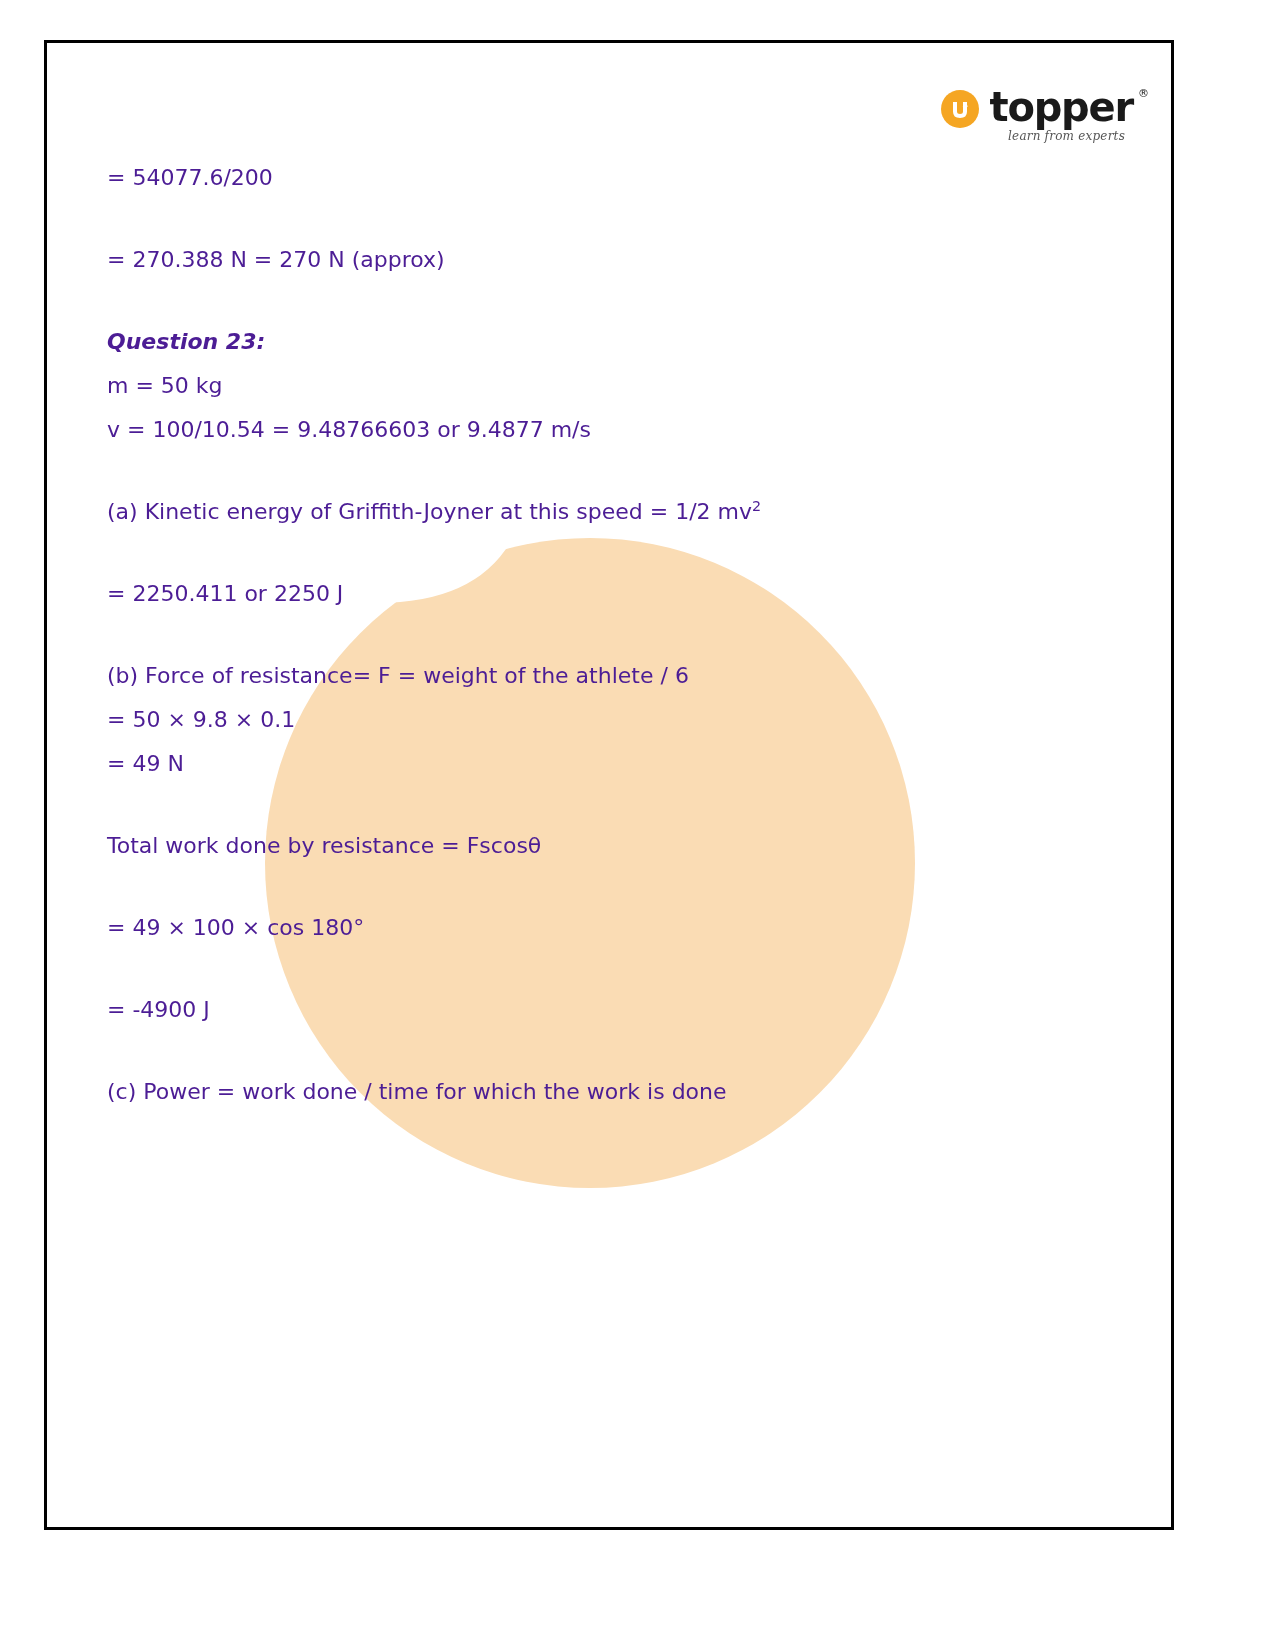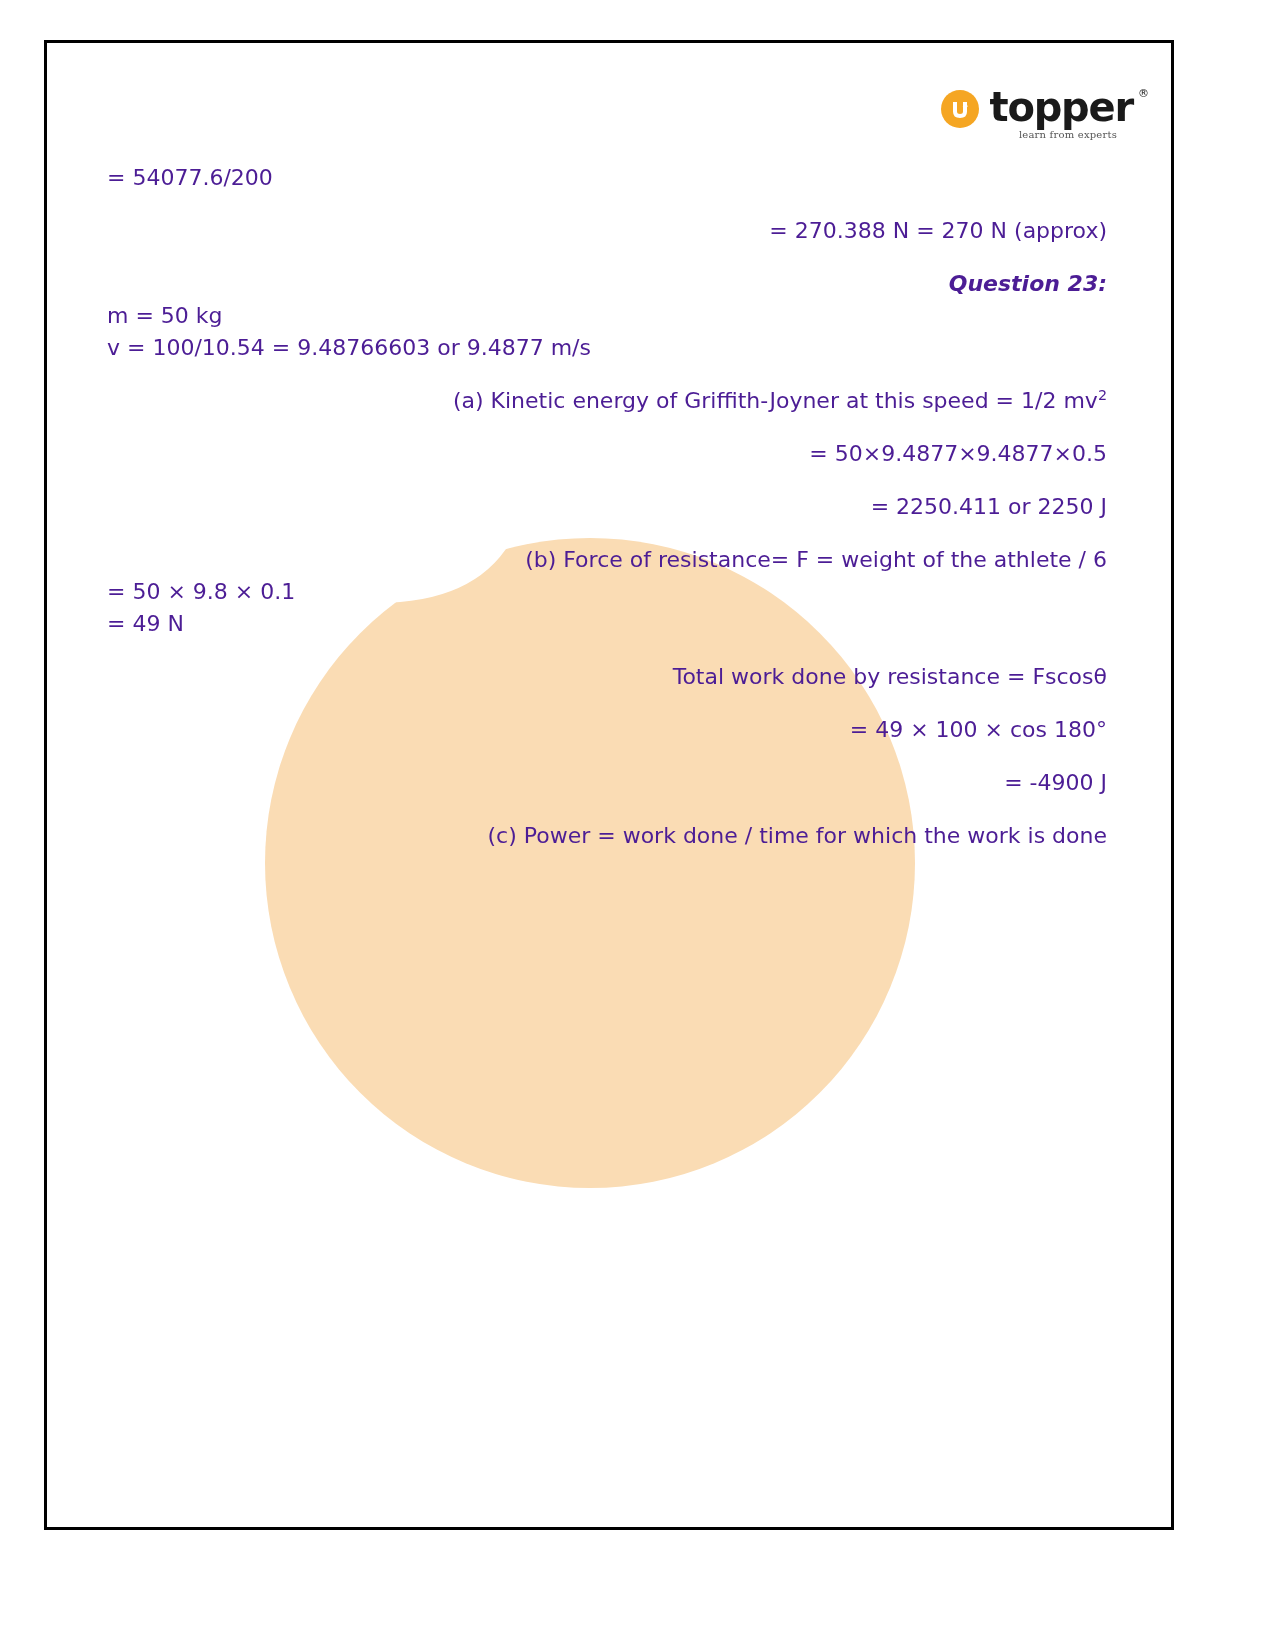--- a/index.html
+++ b/index.html
@@ -81,45 +81,46 @@
   }
   .logo-reg {
     position: absolute;
     right: -16px;
     top: 2px;
     font-size: 11px;
     color: #1a1a1a;
   }
   .logo-tag {
     position: absolute;
-    right: 16px;
+    right: 8px;
     top: 44px;
     font-family: "DejaVu Serif", serif;
-    font-size: 10px;
+    font-style: italic;
+    font-size: 12px;
     color: #555555;
     letter-spacing: 0.2px;
     white-space: nowrap;
   }
   
   .content {
     position: absolute;
     left: 60px;
     top: 120px;
     width: 1000px;
     z-index: 2;
   }
   .line {
     font-size: 22px;
     line-height: 30px;
     color: #4c1d95;
     margin: 0;
     white-space: pre-wrap;
   }
-  .gap-lg { margin-top: 23px; text-align: right; }
-  .gap-sm { margin-top: 2px; }
+  .gap-lg { margin-top: 52px; }
+  .gap-sm { margin-top: 14px; }
   .bold { font-weight: bold; font-style: italic; }
   sup { font-size: 0.65em; vertical-align: super; line-height: 0; }
 </style>
 </head>
 <body>
 
 <div class="page">
 
   <div class="watermark"></div>
   <svg class="watermark-glyph" viewBox="0 0 650 650">
@@ -145,21 +146,20 @@
     </div>
   </div>
 
   <div class="content" id="content">
       <p class="line">= 54077.6/200</p>
       <p class="line gap-lg">= 270.388 N = 270 N (approx)</p>
       <p class="line bold gap-lg">Question 23:</p>
       <p class="line gap-sm">m = 50 kg</p>
       <p class="line gap-sm">v = 100/10.54 = 9.48766603 or 9.4877 m/s</p>
       <p class="line gap-lg">(a) Kinetic energy of Griffith-Joyner at this speed = 1/2 mv<sup>2</sup></p>
-      <p class="line gap-lg">= 50×9.4877×9.4877×0.5</p>
       <p class="line gap-lg">= 2250.411 or 2250 J</p>
       <p class="line gap-lg">(b) Force of resistance= F = weight of the athlete / 6</p>
       <p class="line gap-sm">= 50 × 9.8 × 0.1</p>
       <p class="line gap-sm">= 49 N</p>
       <p class="line gap-lg">Total work done by resistance = Fscosθ</p>
       <p class="line gap-lg">= 49 × 100 × cos 180°</p>
       <p class="line gap-lg">= -4900 J</p>
       <p class="line gap-lg">(c) Power = work done / time for which the work is done</p>
     </div>
 

